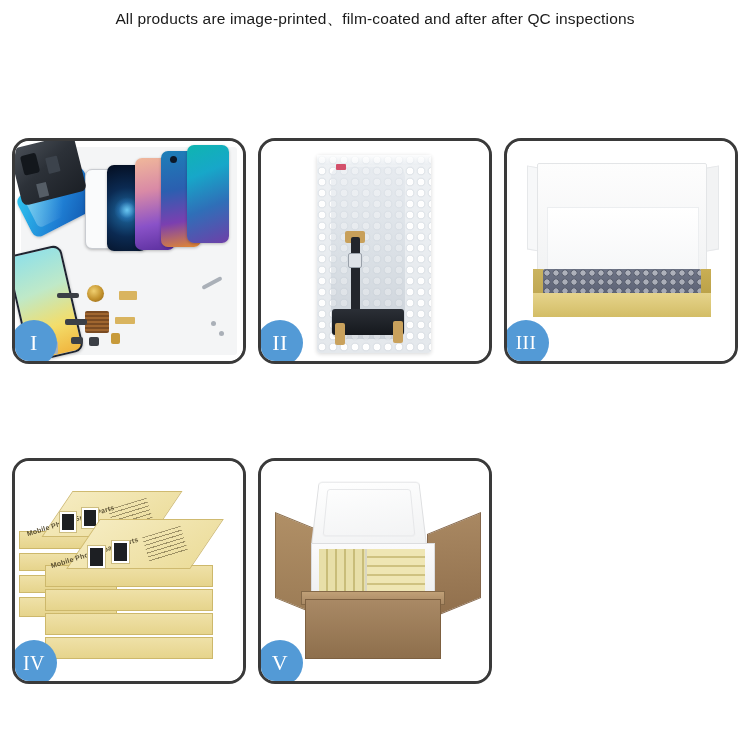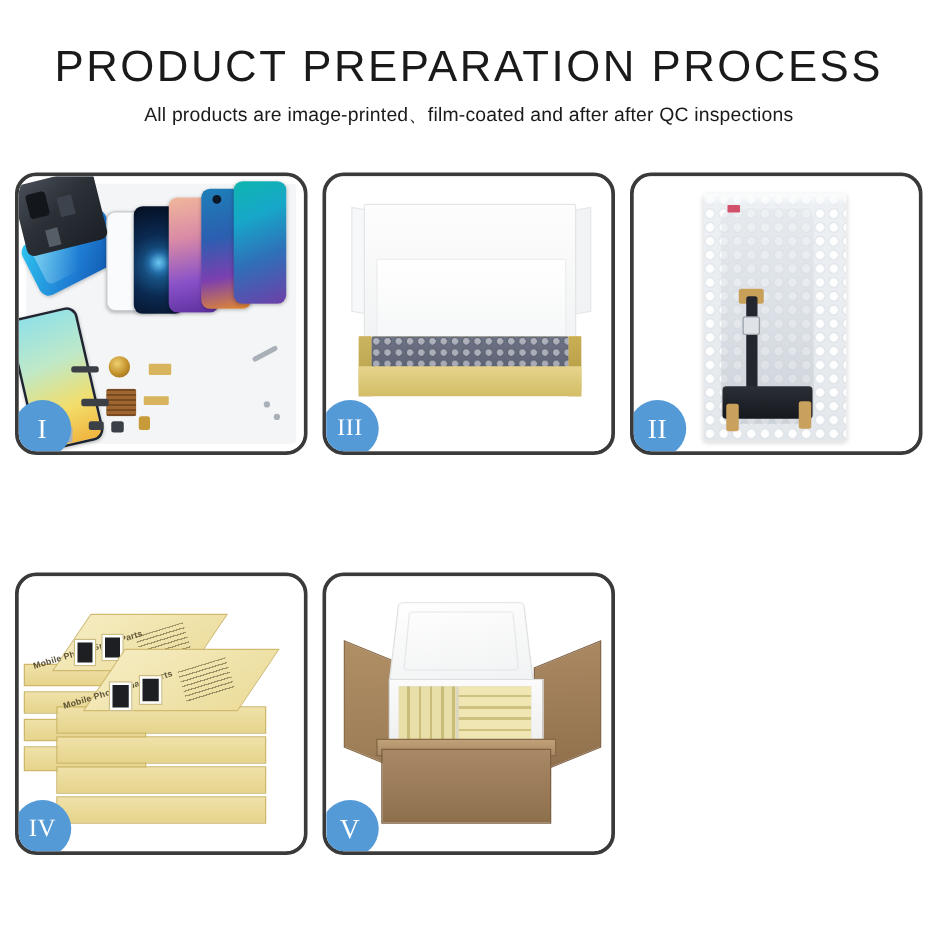--- a/index.html
+++ b/index.html
@@ -501,21 +501,20 @@
 
   
   .clip { border-radius: 14px; }
 </style>
 </head>
 <body>
 
 <div class="page">
 
   <div class="header">
-    <h1 class="title">PRODUCT PREPARATION PROCESS</h1>
     <p class="subtitle">All products are image-printed、film-coated and after after QC inspections</p>
   </div>
 
   <div class="grid">
 
     <div class="panel">
       <div class="panel-canvas clip">
         <div class="p1-bg"></div>
 
         <div class="phone ph-a"></div>
@@ -539,48 +538,48 @@
         <div class="part silver" style="left:34px; top:200px; width:9px; height:13px;"></div>
         <div class="part silver" style="left:196px; top:180px; width:5px; height:5px; border-radius:50%;"></div>
         <div class="part silver" style="left:204px; top:190px; width:5px; height:5px; border-radius:50%;"></div>
         <div class="part silver" style="left:186px; top:140px; width:22px; height:4px; transform:rotate(-28deg);"></div>
       </div>
       <div class="badge b1">I</div>
     </div>
 
     <div class="panel">
       <div class="panel-canvas clip">
-        <div class="k3-lidflapL"></div>
-        <div class="k3-lidflapR"></div>
-        <div class="k3-lid"></div>
-        <div class="k3-foam"></div>
-        <div class="k3-tray"></div>
-        <div class="k3-bubble"></div>
-        <div class="k3-edgeL"></div>
-        <div class="k3-edgeR"></div>
-        <div class="k3-trayface"></div>
-      </div>
-      <div class="badge b3">III</div>
-    </div>
-
-    <div class="panel">
-      <div class="panel-canvas clip">
         <div class="bubblewrap">
           <div class="bw-seal"></div>
           <div class="bw-screen"></div>
           <div class="bw-red"></div>
           <div class="bw-conn"></div>
           <div class="bw-flexcable"></div>
           <div class="bw-chip"></div>
           <div class="bw-bottom"></div>
           <div class="bw-tab" style="left:18px; top:168px;"></div>
           <div class="bw-tab" style="left:76px; top:166px;"></div>
         </div>
       </div>
       <div class="badge b2">II</div>
+    </div>
+
+    <div class="panel">
+      <div class="panel-canvas clip">
+        <div class="k3-lidflapL"></div>
+        <div class="k3-lidflapR"></div>
+        <div class="k3-lid"></div>
+        <div class="k3-foam"></div>
+        <div class="k3-tray"></div>
+        <div class="k3-bubble"></div>
+        <div class="k3-edgeL"></div>
+        <div class="k3-edgeR"></div>
+        <div class="k3-trayface"></div>
+      </div>
+      <div class="badge b3">III</div>
     </div>
 
     <div class="panel">
       <div class="panel-canvas clip">
         <div class="stack">
 
           <div class="kbox" style="left:4px; top:70px; width:96px; height:16px;"></div>
           <div class="kbox" style="left:4px; top:92px; width:96px; height:16px;"></div>
           <div class="kbox" style="left:4px; top:114px; width:96px; height:16px;"></div>
           <div class="kbox" style="left:4px; top:136px; width:96px; height:18px;"></div>

